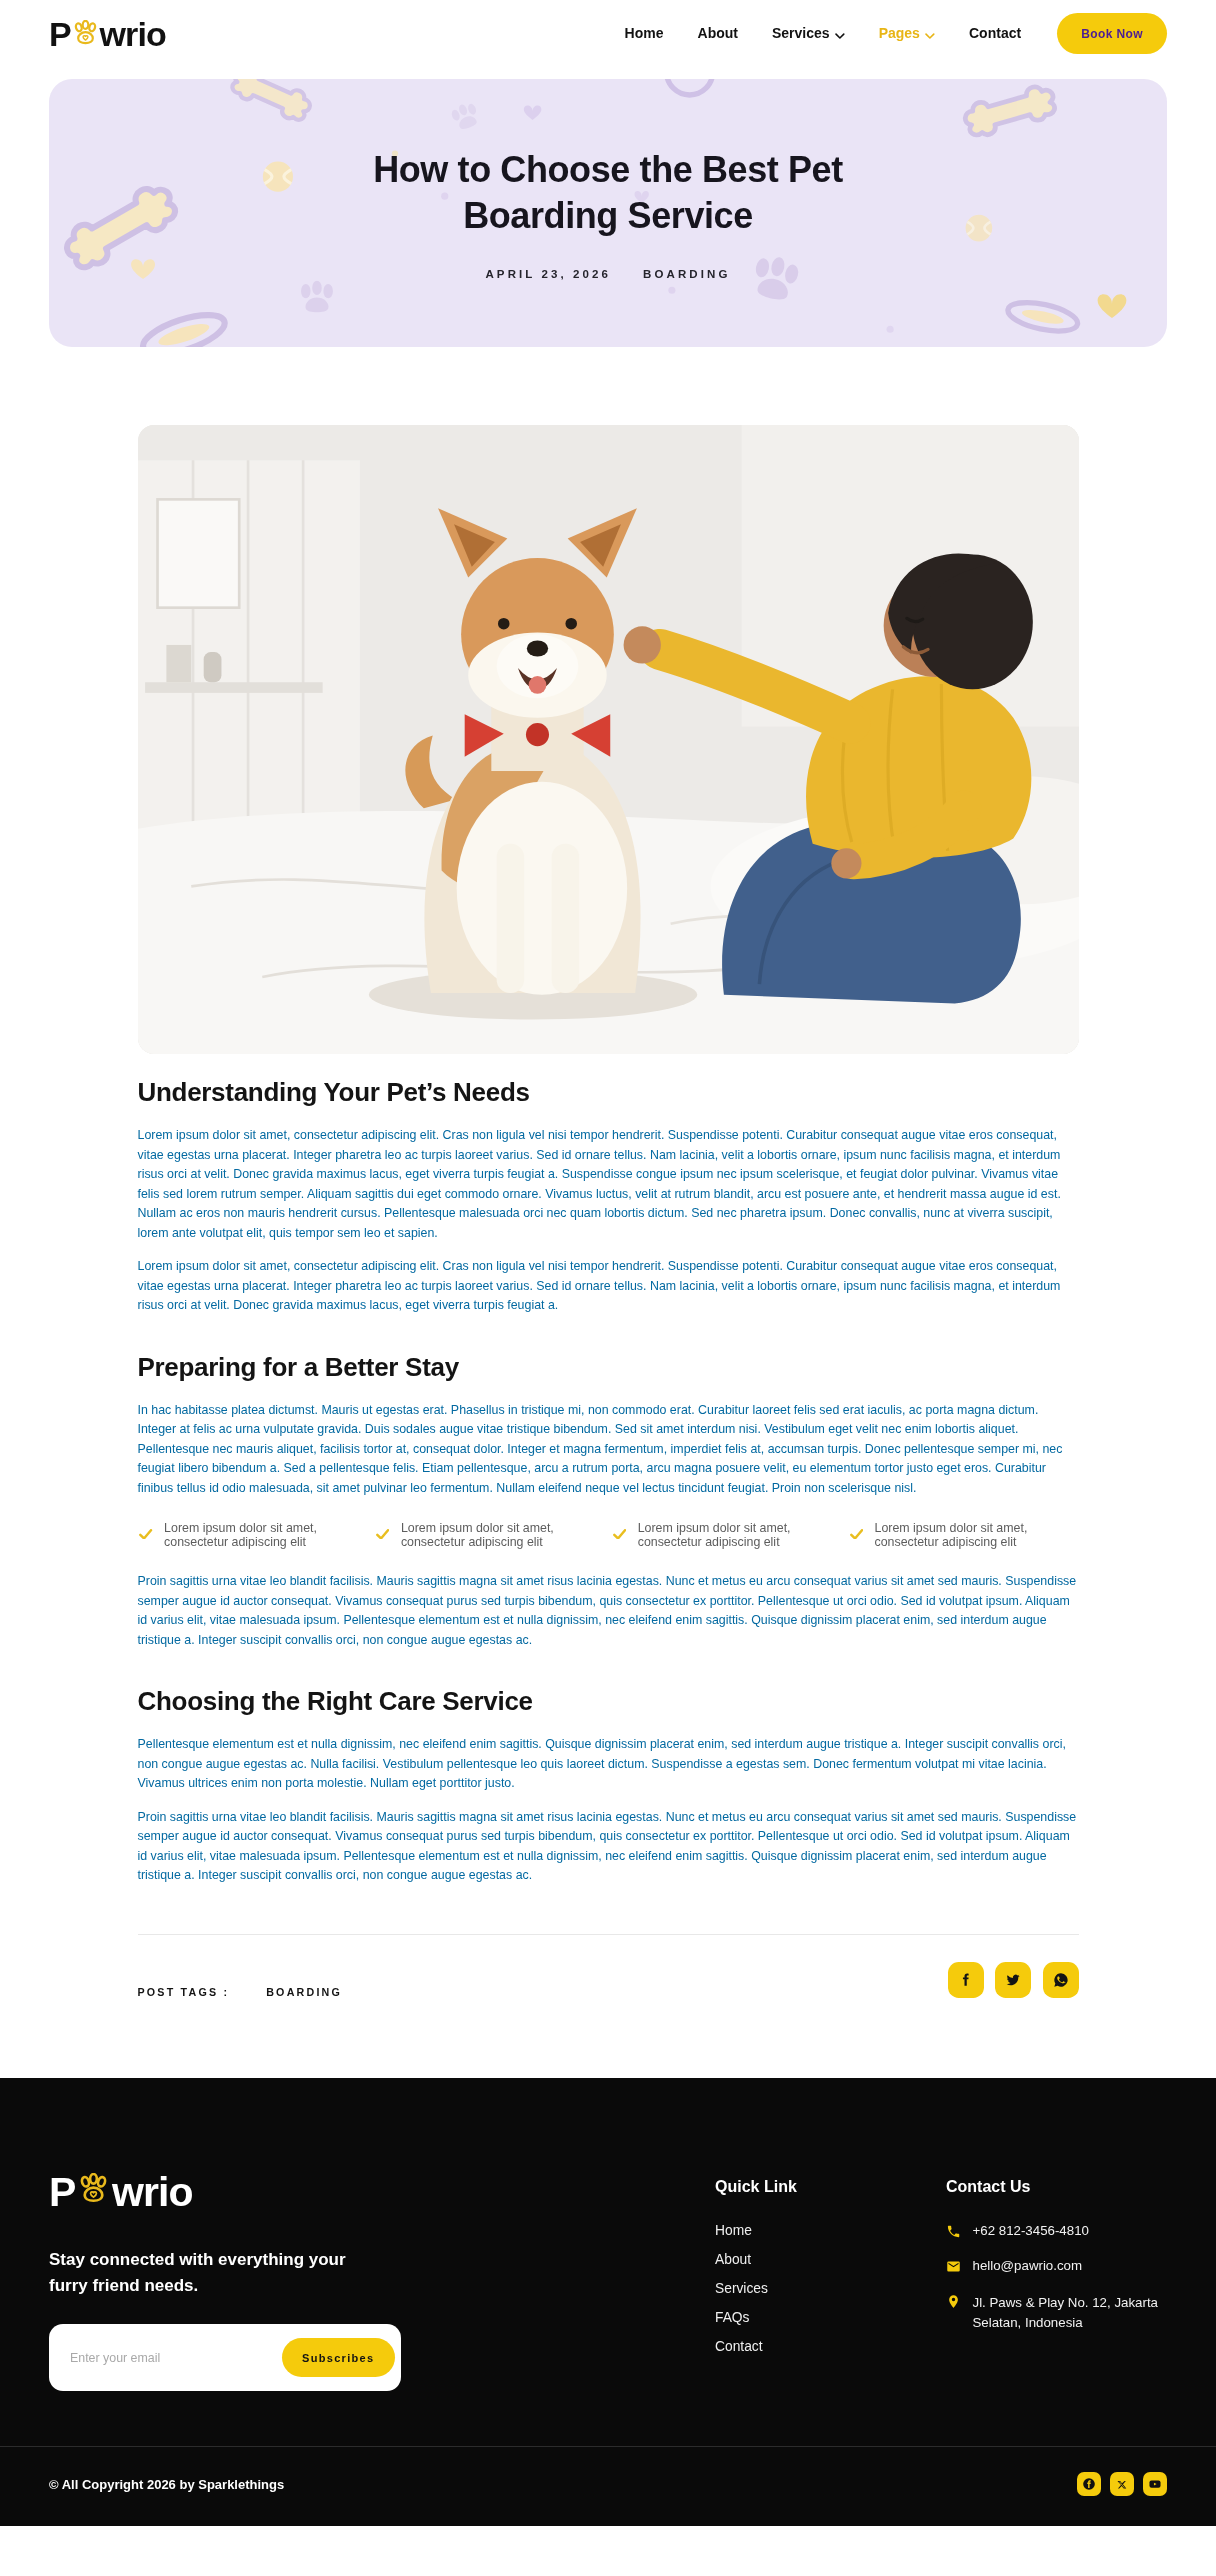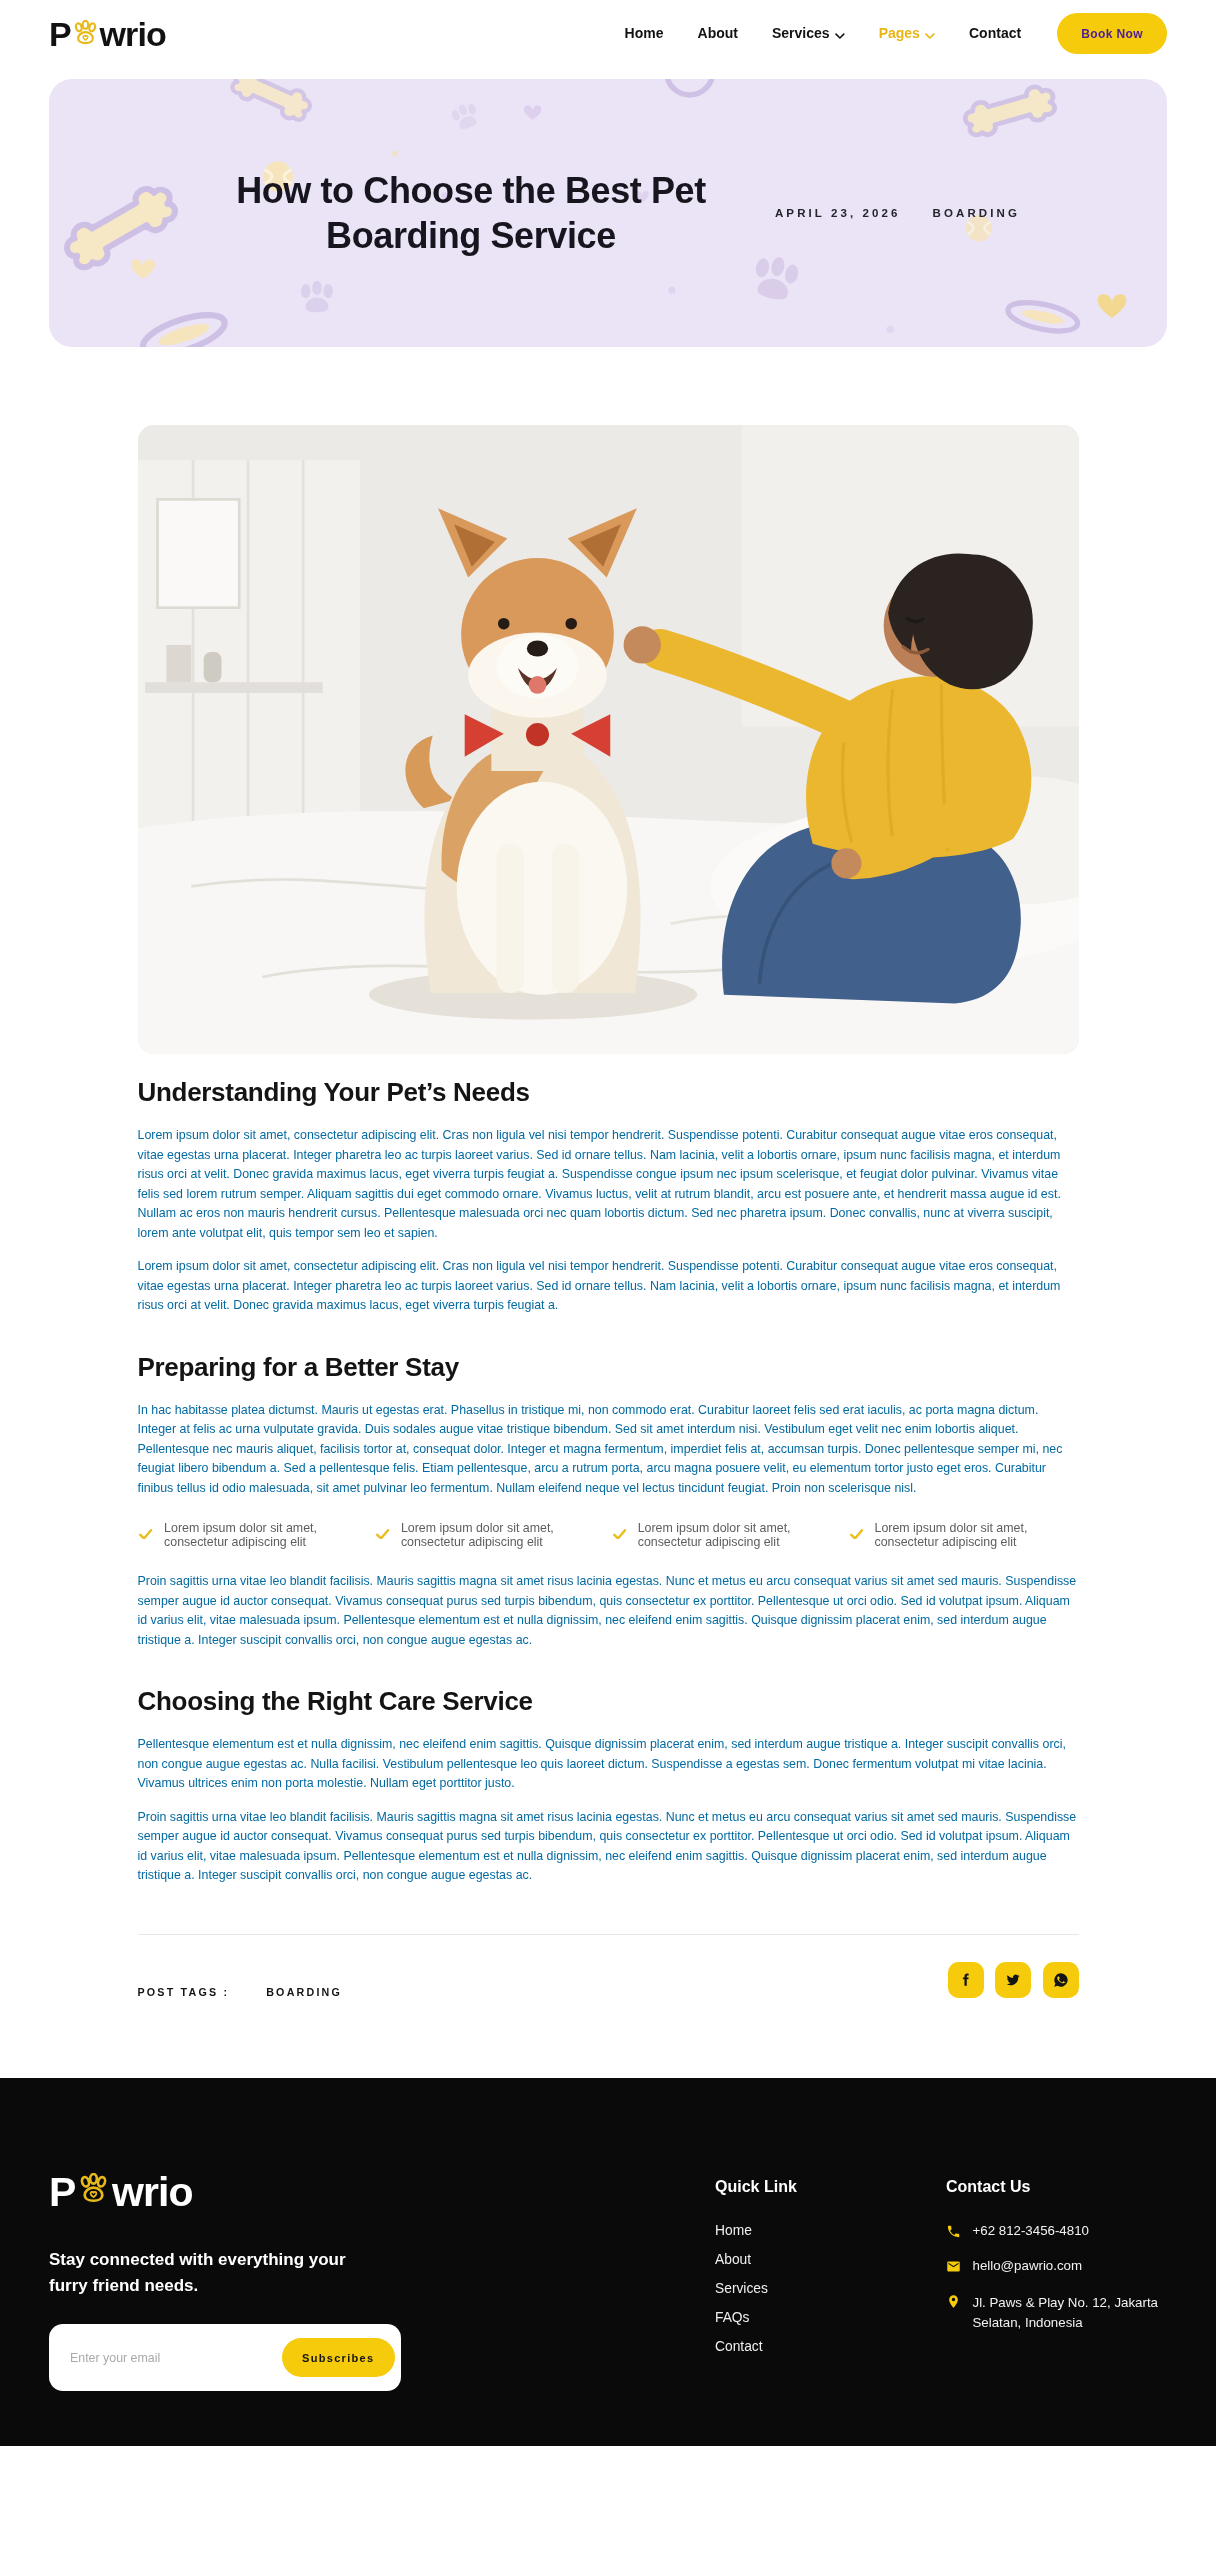--- a/index.html
+++ b/index.html
@@ -32,21 +32,21 @@
   }
 
   
   .hero {
     margin: 12.4px 49px 0;
     height: 268px;
     background: #EAE4F6;
     border-radius: 23px;
     position: relative;
     overflow: hidden;
-    display: flex; flex-direction: row; align-items: center; justify-content: center;
+    display: flex; flex-direction: column; align-items: center; justify-content: center;
     gap: 29px;
   }
   .hero-pattern { position: absolute; inset: 0; }
   .hero-title {
     position: relative; z-index: 1;
     font-size: 36px; font-weight: 700; line-height: 1.27; letter-spacing: -0.4px;
     color: #17151e; text-align: center; max-width: 550px;
   }
   .hero-meta { position: relative; z-index: 1; display: flex; gap: 32px; }
   .hero-meta span, .hero-meta a {
@@ -413,14 +413,36 @@
         <span class="c-icon">
           <svg width="15" height="15" viewBox="0 0 24 24" fill="currentColor">
               <path d="M12 2a7 7 0 0 0-7 7c0 5.2 7 13 7 13s7-7.8 7-13a7 7 0 0 0-7-7zm0 9.5A2.5 2.5 0 1 1 12 6a2.5 2.5 0 0 1 0 5.5z"></path>
             </svg>
         </span>
         <span class="addr">Jl. Paws &amp; Play No. 12, Jakarta Selatan, Indonesia</span>
       </div>
     </div>
   </div>
 
+  <div class="footer-bottom">
+    <p class="copyright">© All Copyright 2026 by Sparklethings</p>
+    <div class="footer-socials">
+      <button class="footer-social-btn">
+        <svg width="14" height="14" viewBox="0 0 24 24">
+            <circle cx="12" cy="12" r="10" fill="#111111"></circle>
+            <path d="M13 9.6V8.5c0-.5.2-.9 1-.9h1V5.4h-1.7c-1.8 0-2.8 1-2.8 2.9v1.3H9v2.2h1.5V19H13v-7.2h1.8l.3-2.2H13z" fill="#F5CB0C"></path>
+          </svg>
+      </button>
+      <button class="footer-social-btn">
+        <svg width="11.5" height="11.5" viewBox="0 0 24 24" fill="#111111">
+            <path d="M17.8 4h2.7l-6 6.8L21.5 20h-5.5l-4.3-5.6L6.8 20H4.1l6.4-7.3L3 4h5.6l3.9 5.1L17.8 4zm-1 14.4h1.5L8 5.5H6.4l10.4 12.9z"></path>
+          </svg>
+      </button>
+      <button class="footer-social-btn">
+        <svg width="14" height="14" viewBox="0 0 24 24">
+            <rect x="2.5" y="6" width="19" height="12.5" rx="3.5" fill="#111111"></rect>
+            <path d="M10.2 9.7v5l4.6-2.5-4.6-2.5z" fill="#F5CB0C"></path>
+          </svg>
+      </button>
+    </div>
+  </div>
 </footer>
 
 
 </body></html>

